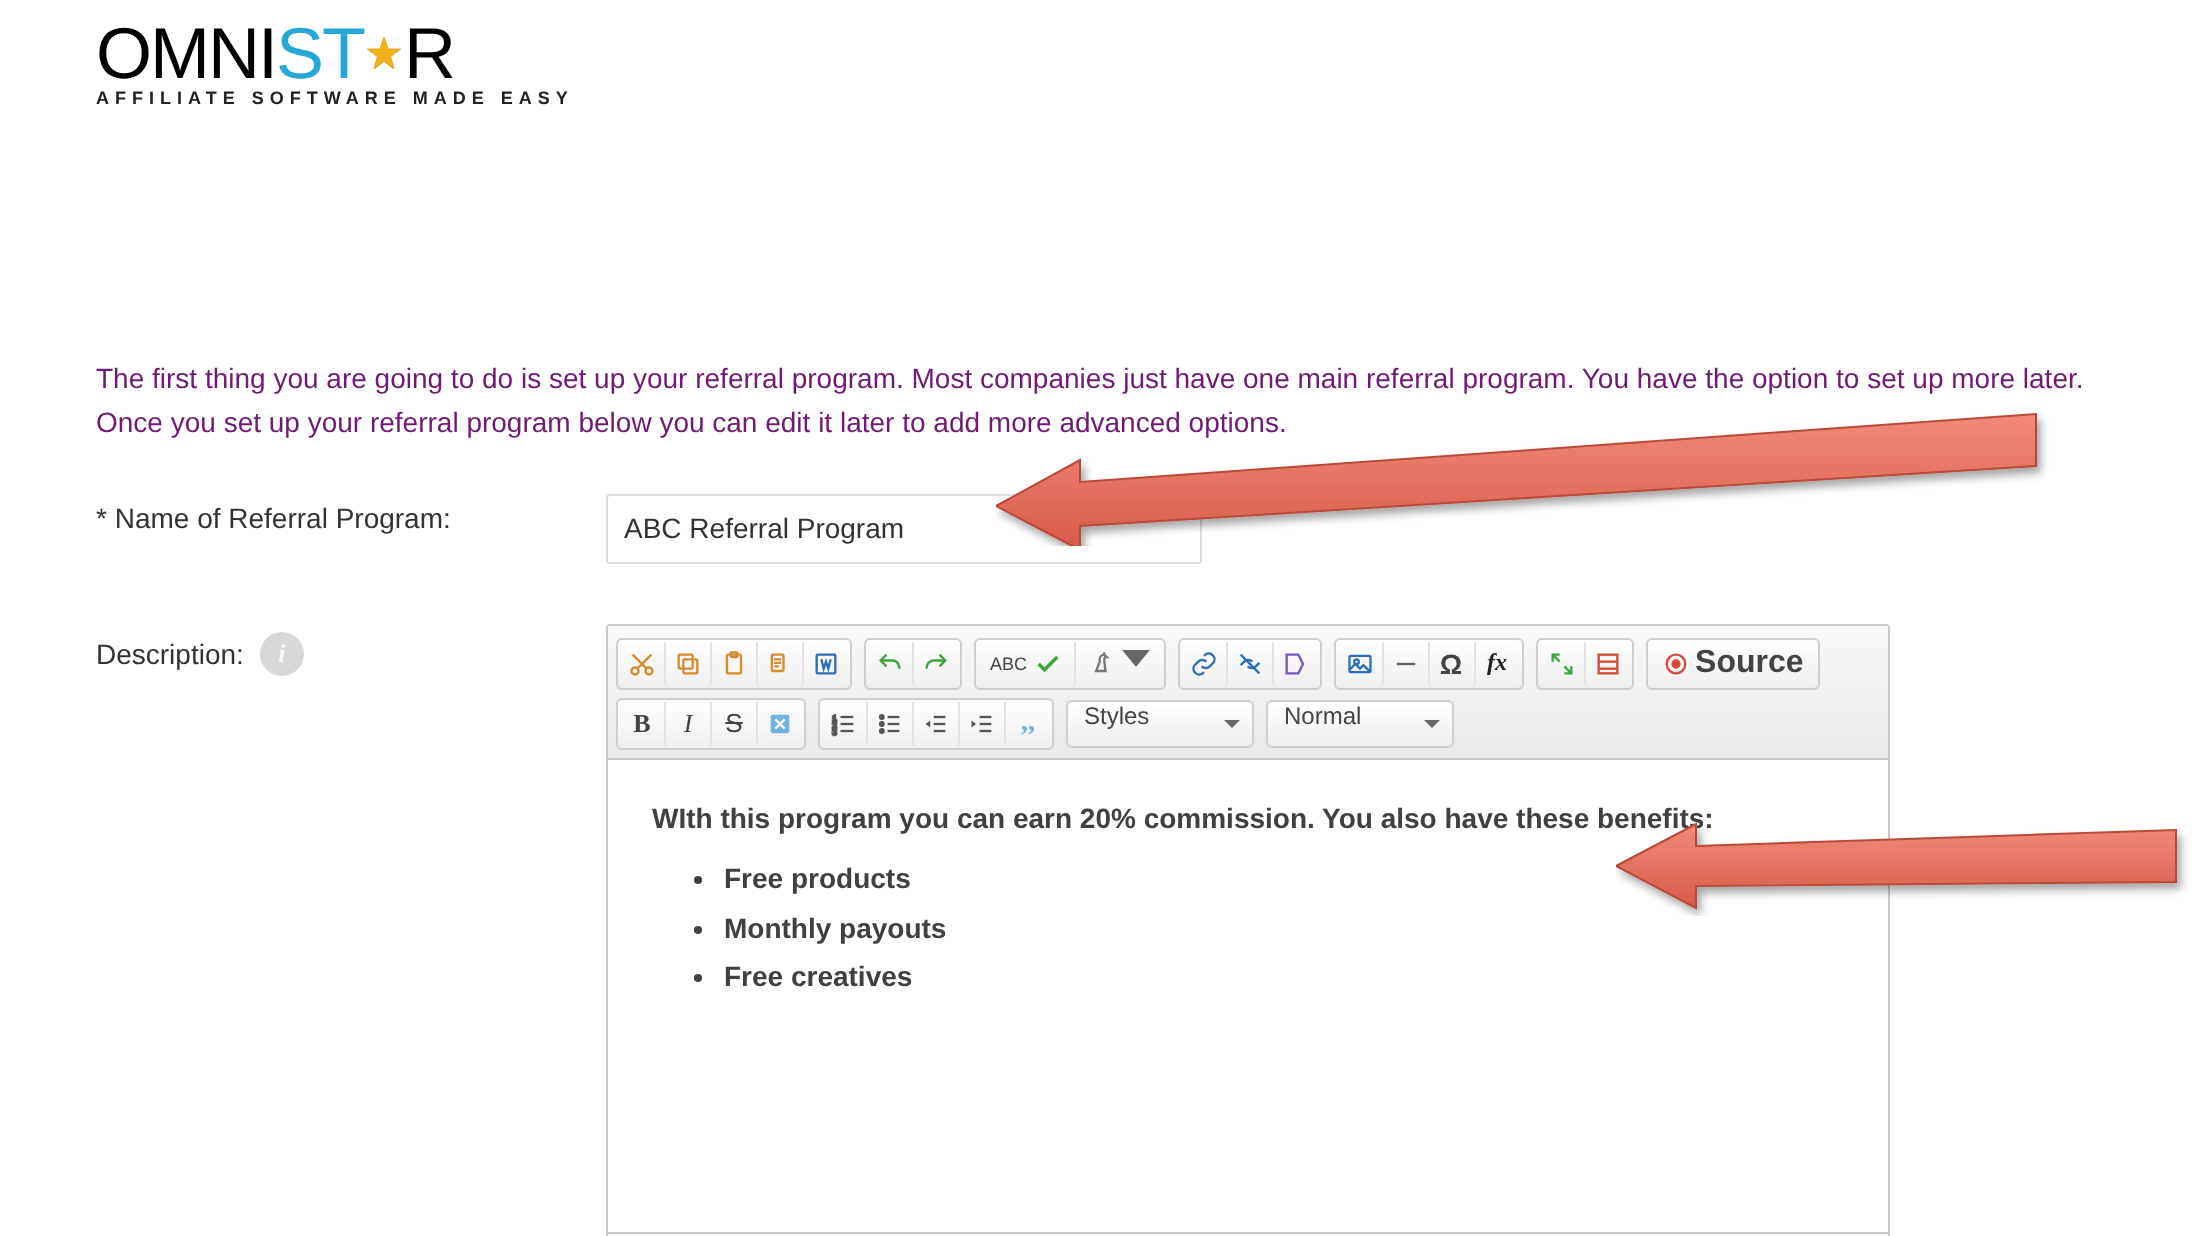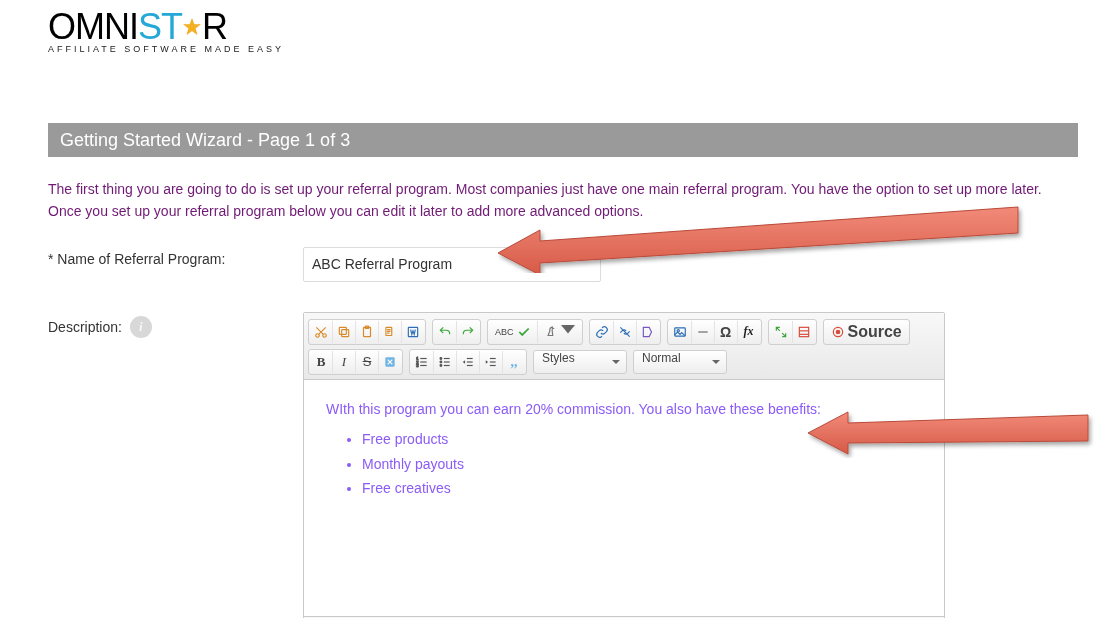--- a/index.html
+++ b/index.html
@@ -32,21 +32,21 @@
   .logo-st   { color: #25a7d8; }
   .logo-r    { color: #000; }
   .logo-star-glyph {
     display: inline-block;
     vertical-align: baseline;
   }
   .logo-sub {
     font-size: 9px;
     letter-spacing: 3px;
     color: #222;
-    font-weight: 400;
+    font-weight: 700;
     margin-top: -4px;
   }
 
   
   .wizard-header {
     position: absolute;
     left: 48px;
     right: 20px;
     top: 123px;
     height: 34px;
@@ -191,22 +191,23 @@
     border-left: 4px solid transparent;
     border-right: 4px solid transparent;
     border-top: 4px solid #666;
   }
 
   .editor-body {
     background: #fff;
     min-height: 200px;
     padding: 18px 22px;
     font-size: 14px;
-    color: #8b5cf6;
+    color: #404040;
     line-height: 1.6;
+    font-weight: bold;
   }
   .editor-body p { margin: 0 0 8px 0; }
   .editor-body ul { margin: 4px 0 0 18px; padding: 0 0 0 18px; }
   .editor-body li { margin: 2px 0; }
 
   .editor-footer {
     border-top: 1px solid #c9c9c9;
     background: linear-gradient(#f8f8f8, #eeeeee);
     font-size: 12px;
     color: #555;
@@ -230,23 +231,20 @@
 
   <div class="logo">
     <div class="logo-top">
       <span class="logo-omni">OMNI</span><span class="logo-st">ST</span><span class="logo-star-glyph"><svg width="20" height="24" viewBox="0 0 24 24">
             <polygon points="12,2 14.5,9 22,9 16,13.5 18,21 12,16.5 6,21 8,13.5 2,9 9.5,9" fill="#f5b020" stroke="#e69a00" stroke-width="0.5"></polygon>
           </svg></span><span class="logo-r">R</span>
     </div>
     <div class="logo-sub">AFFILIATE SOFTWARE MADE EASY</div>
   </div>
 
-  <div class="wizard-header">
-    <span>Getting Started Wizard - Page 1 of 3</span>
-  </div>
 
   <div class="content">
 
     <p class="intro">The first thing you are going to do is set up your referral program. Most companies just have one main referral program. You have the option to set up more later. Once you set up your referral program below you can edit it later to add more advanced options.</p>
 
     <div class="form-row">
       <div class="form-label">* Name of Referral Program:</div>
       <div class="form-field">
         <input class="text-input" type="text" value="ABC Referral Program" style="">
       </div>

